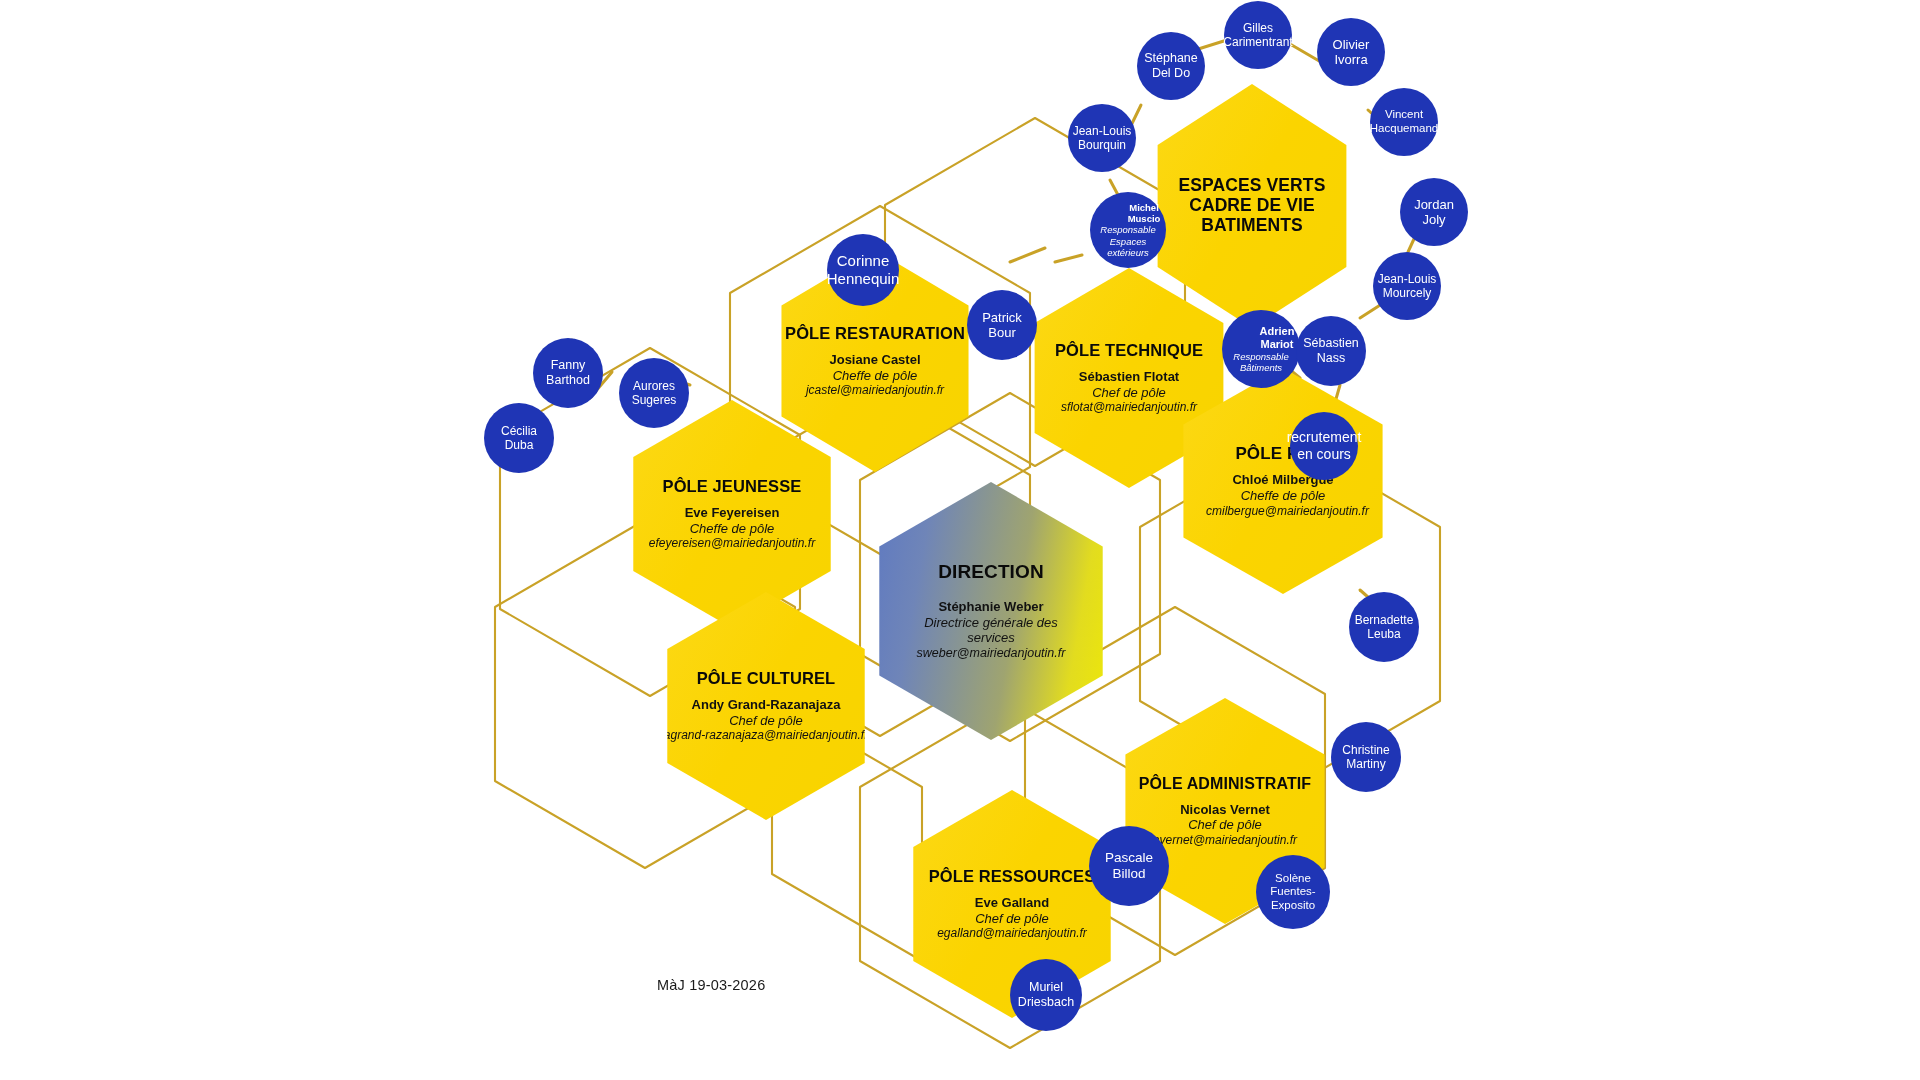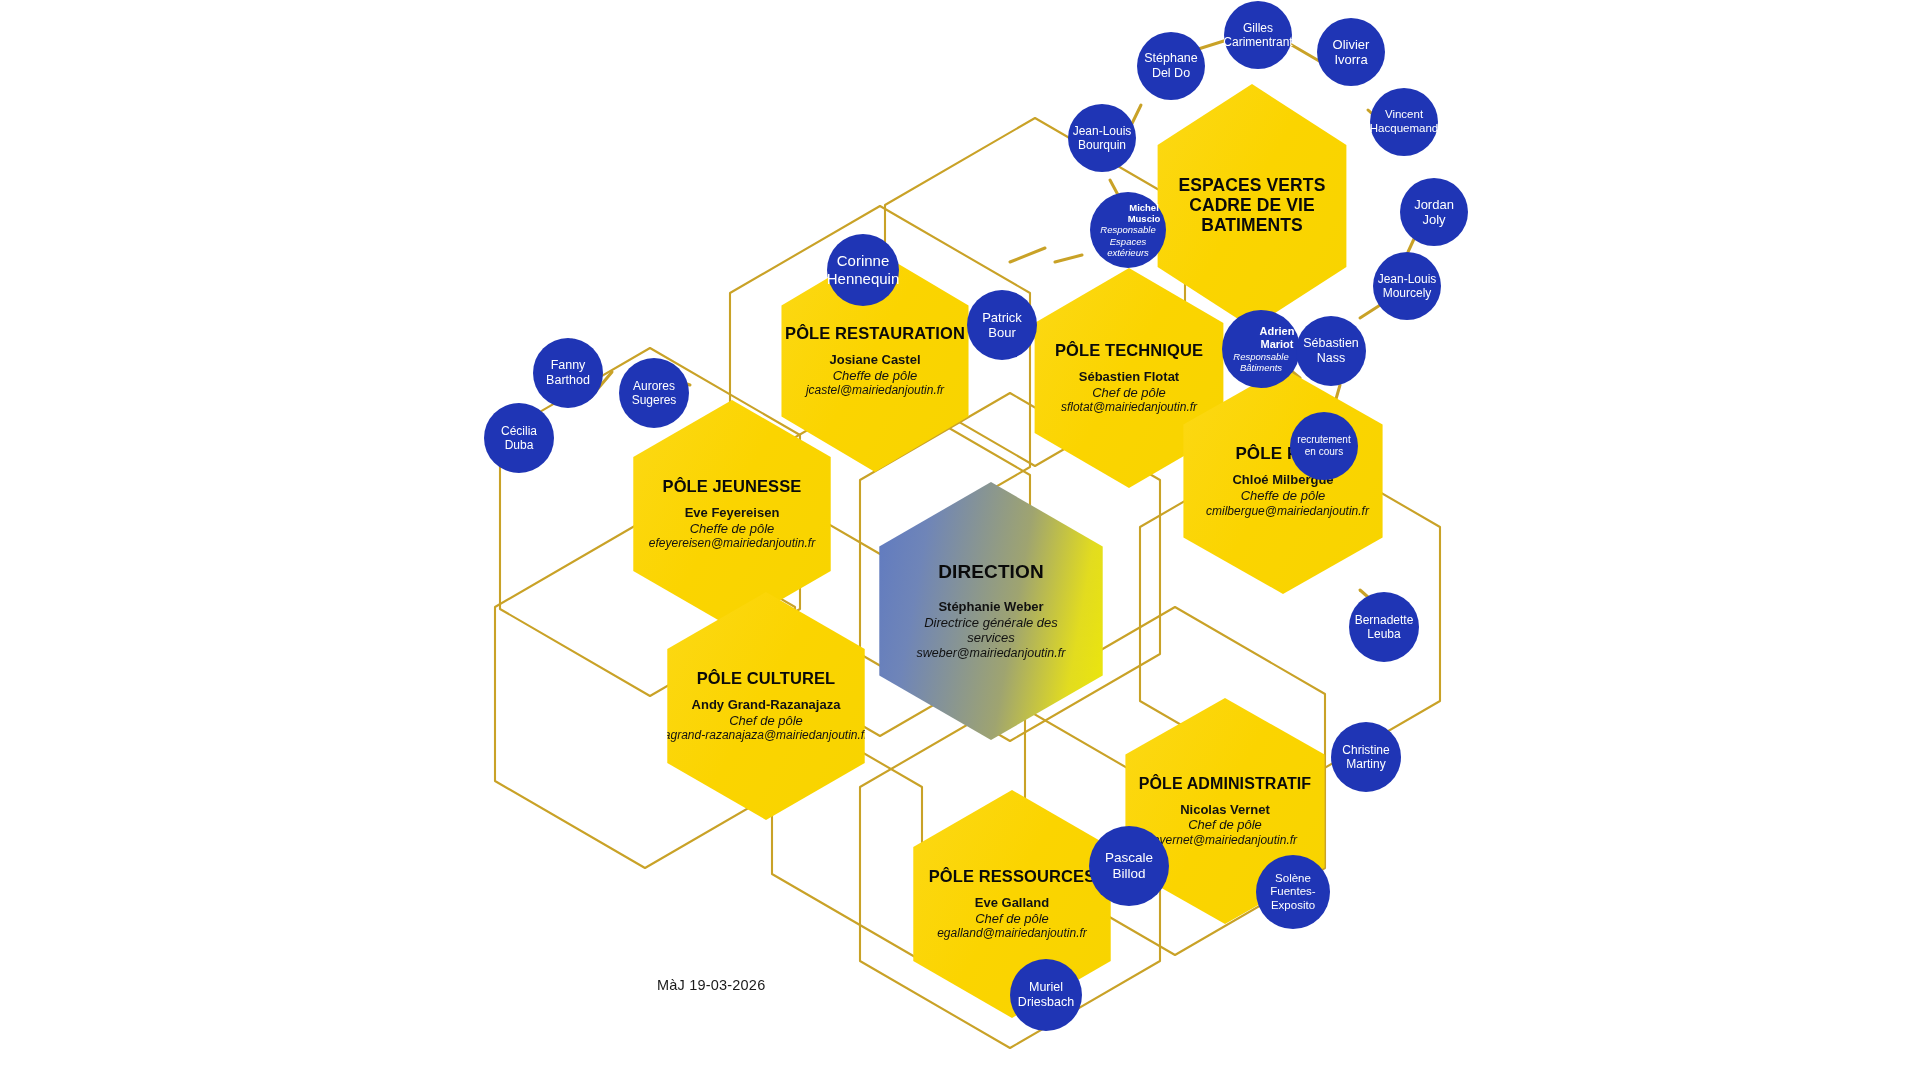--- a/index.html
+++ b/index.html
@@ -288,21 +288,21 @@
   <div class="node" style="left:533px; top:338px; width:70px; height:70px; font-size:12.5px;">
     <span class="n-name">Fanny Barthod</span>
   </div>
   <div class="node" style="left:619px; top:358px; width:70px; height:70px; font-size:12px;">
     <span class="n-name">Aurores Sugeres</span>
   </div>
   <div class="node" style="left:484px; top:403px; width:70px; height:70px; font-size:12px;">
     <span class="n-name">Cécilia Duba</span>
   </div>
 
-  <div class="node" style="left:1290px; top:412px; width:68px; height:68px; font-size:10px;">
+  <div class="node" style="left:1290px; top:412px; width:68px; height:68px; font-size:14px;">
     <span class="n-name">recrutement en cours</span>
   </div>
   <div class="node" style="left:1349px; top:592px; width:70px; height:70px; font-size:12px;">
     <span class="n-name">Bernadette Leuba</span>
   </div>
 
   <div class="node" style="left:1331px; top:722px; width:70px; height:70px; font-size:12px;">
     <span class="n-name">Christine Martiny</span>
   </div>
   <div class="node" style="left:1256px; top:855px; width:74px; height:74px; font-size:11.5px;">

